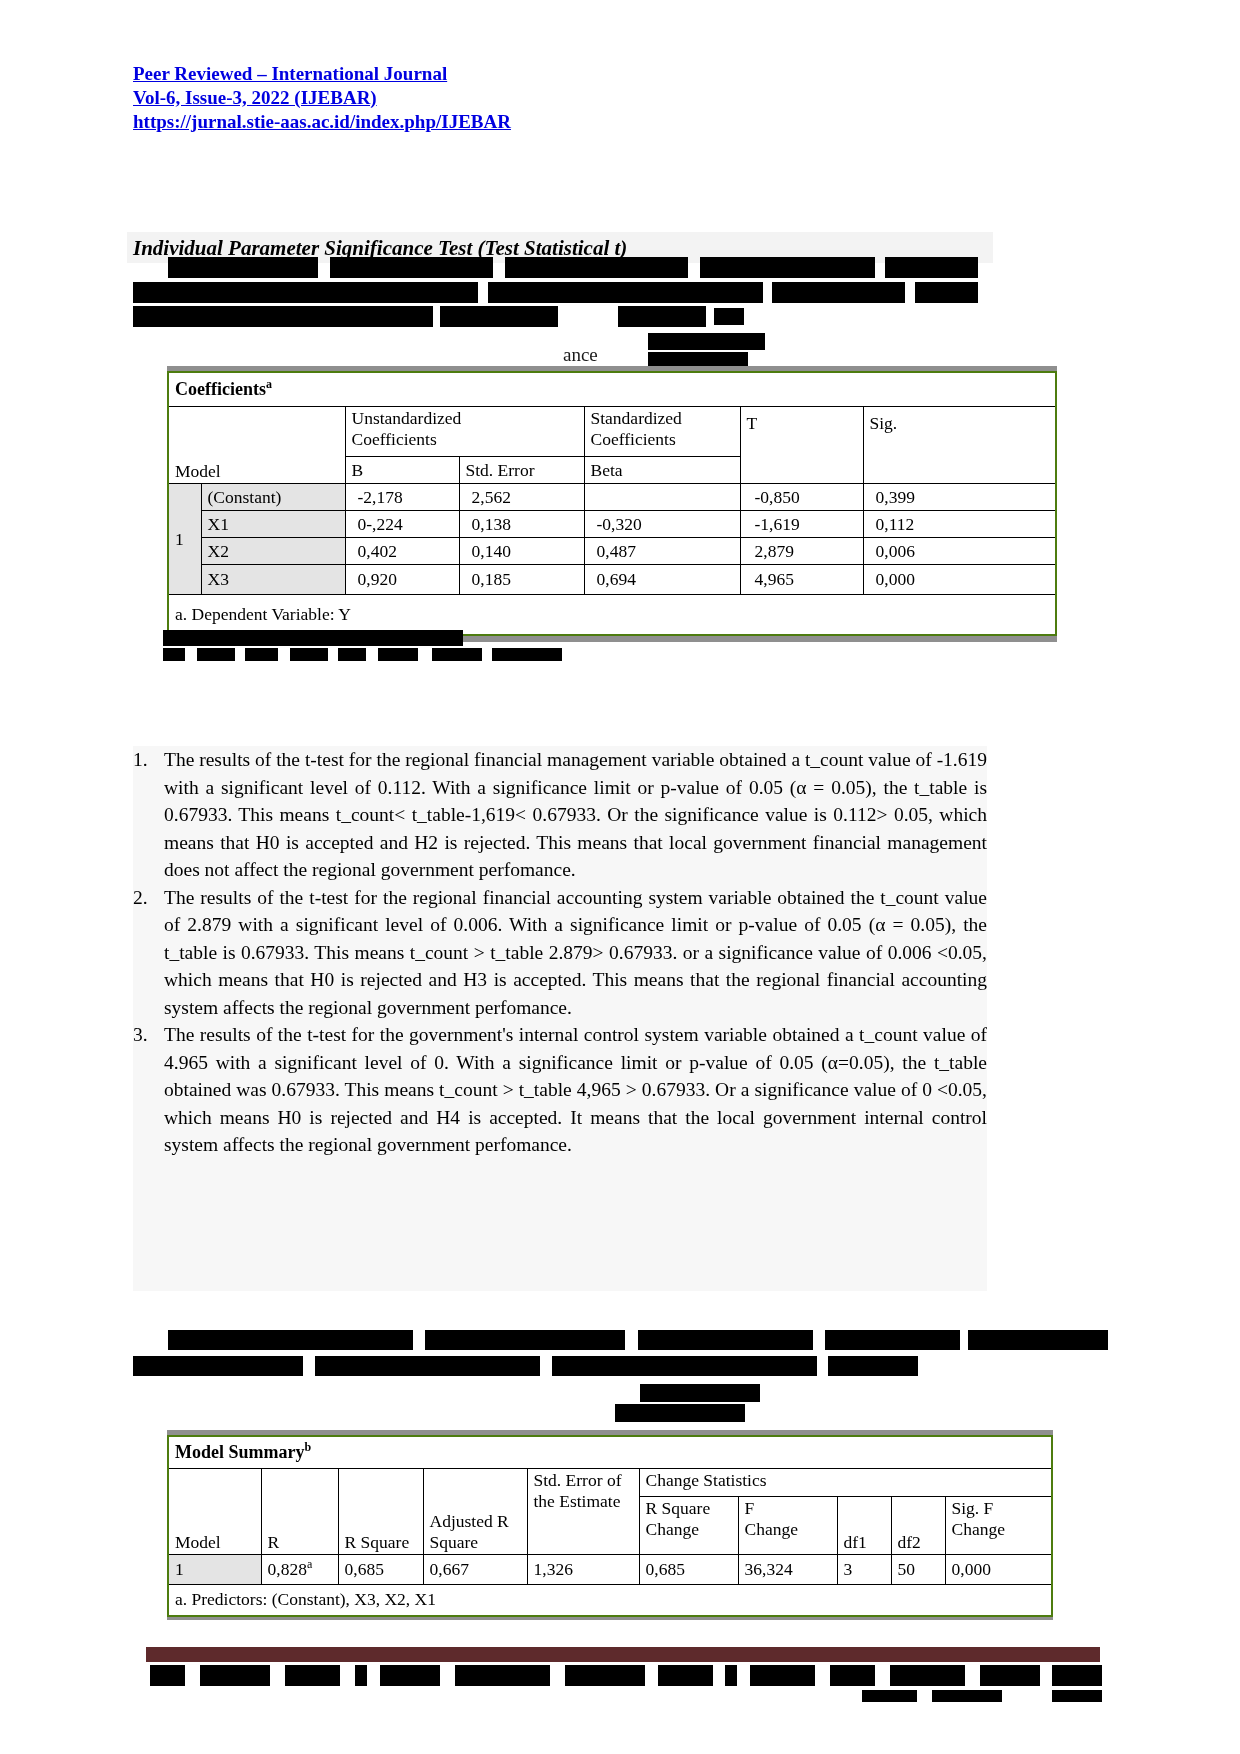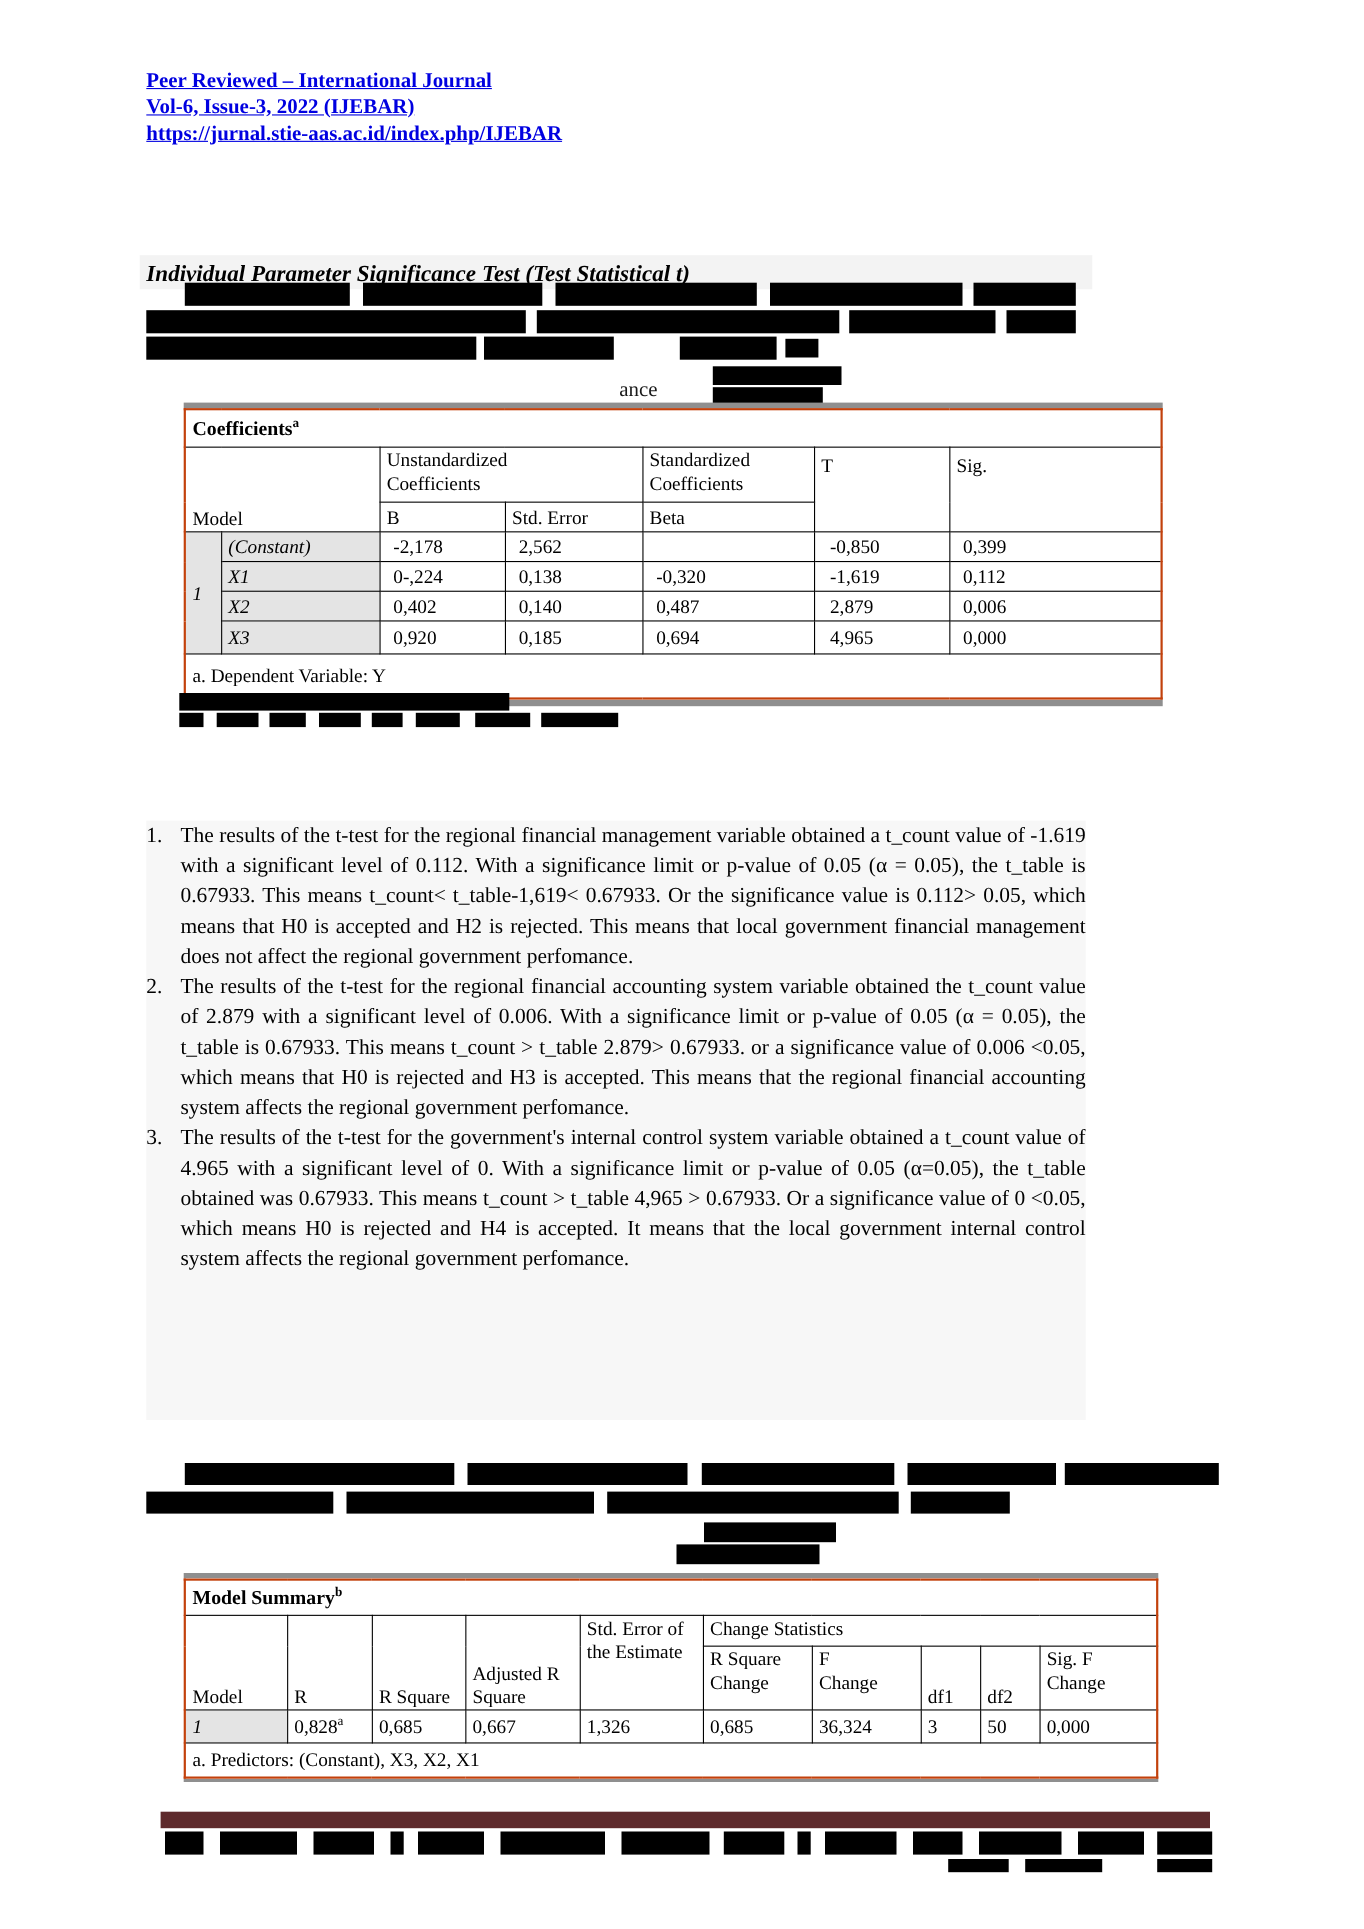--- a/index.html
+++ b/index.html
@@ -16,25 +16,25 @@
   .blue{color:#0000e0;font-weight:bold;text-decoration:underline;font-size:19px;line-height:24px;}
   .issn-line{font-size:21px;font-weight:bold;line-height:30px;}
 
   
   .hband{position:absolute;left:127px;background:#f3f3f3;font-size:21px;font-weight:bold;
          font-style:italic;padding:4px 8px 3px 6px;line-height:24px;}
 
   
   .twrap{position:absolute;border-top:5px solid #8f8f8f;border-bottom:6px solid #8f8f8f;}
   table{border-collapse:collapse;table-layout:fixed;background:#fff;}
-  .dtab{border:2px solid #c2410c;padding-left:34px;}
+  .dtab{border:2px solid #4d7c0f;padding-left:34px;}
   .dtab th,.dtab td{border:1px solid #000;font-size:17.5px;font-weight:normal;
       padding:1px 6px;text-align:left;overflow:hidden;}
   .dtab .ttl{font-size:18px;font-weight:bold;height:31px;vertical-align:middle;}
-  .g{background:#e4e4e4;font-style:italic;}
+  .g{background:#e4e4e4;}
   .vt{vertical-align:top;}
   .vb{vertical-align:bottom;}
   .vm{vertical-align:middle;}
   .just{text-align:justify;}
 
   
   .findings{position:absolute;left:133px;top:746px;width:854px;height:545px;overflow:hidden;
             background:#f7f7f7;font-size:19.5px;line-height:27.5px;text-align:justify;}
   .fi{position:relative;padding-left:31px;}
   .fi .num{position:absolute;left:0;top:0;}

